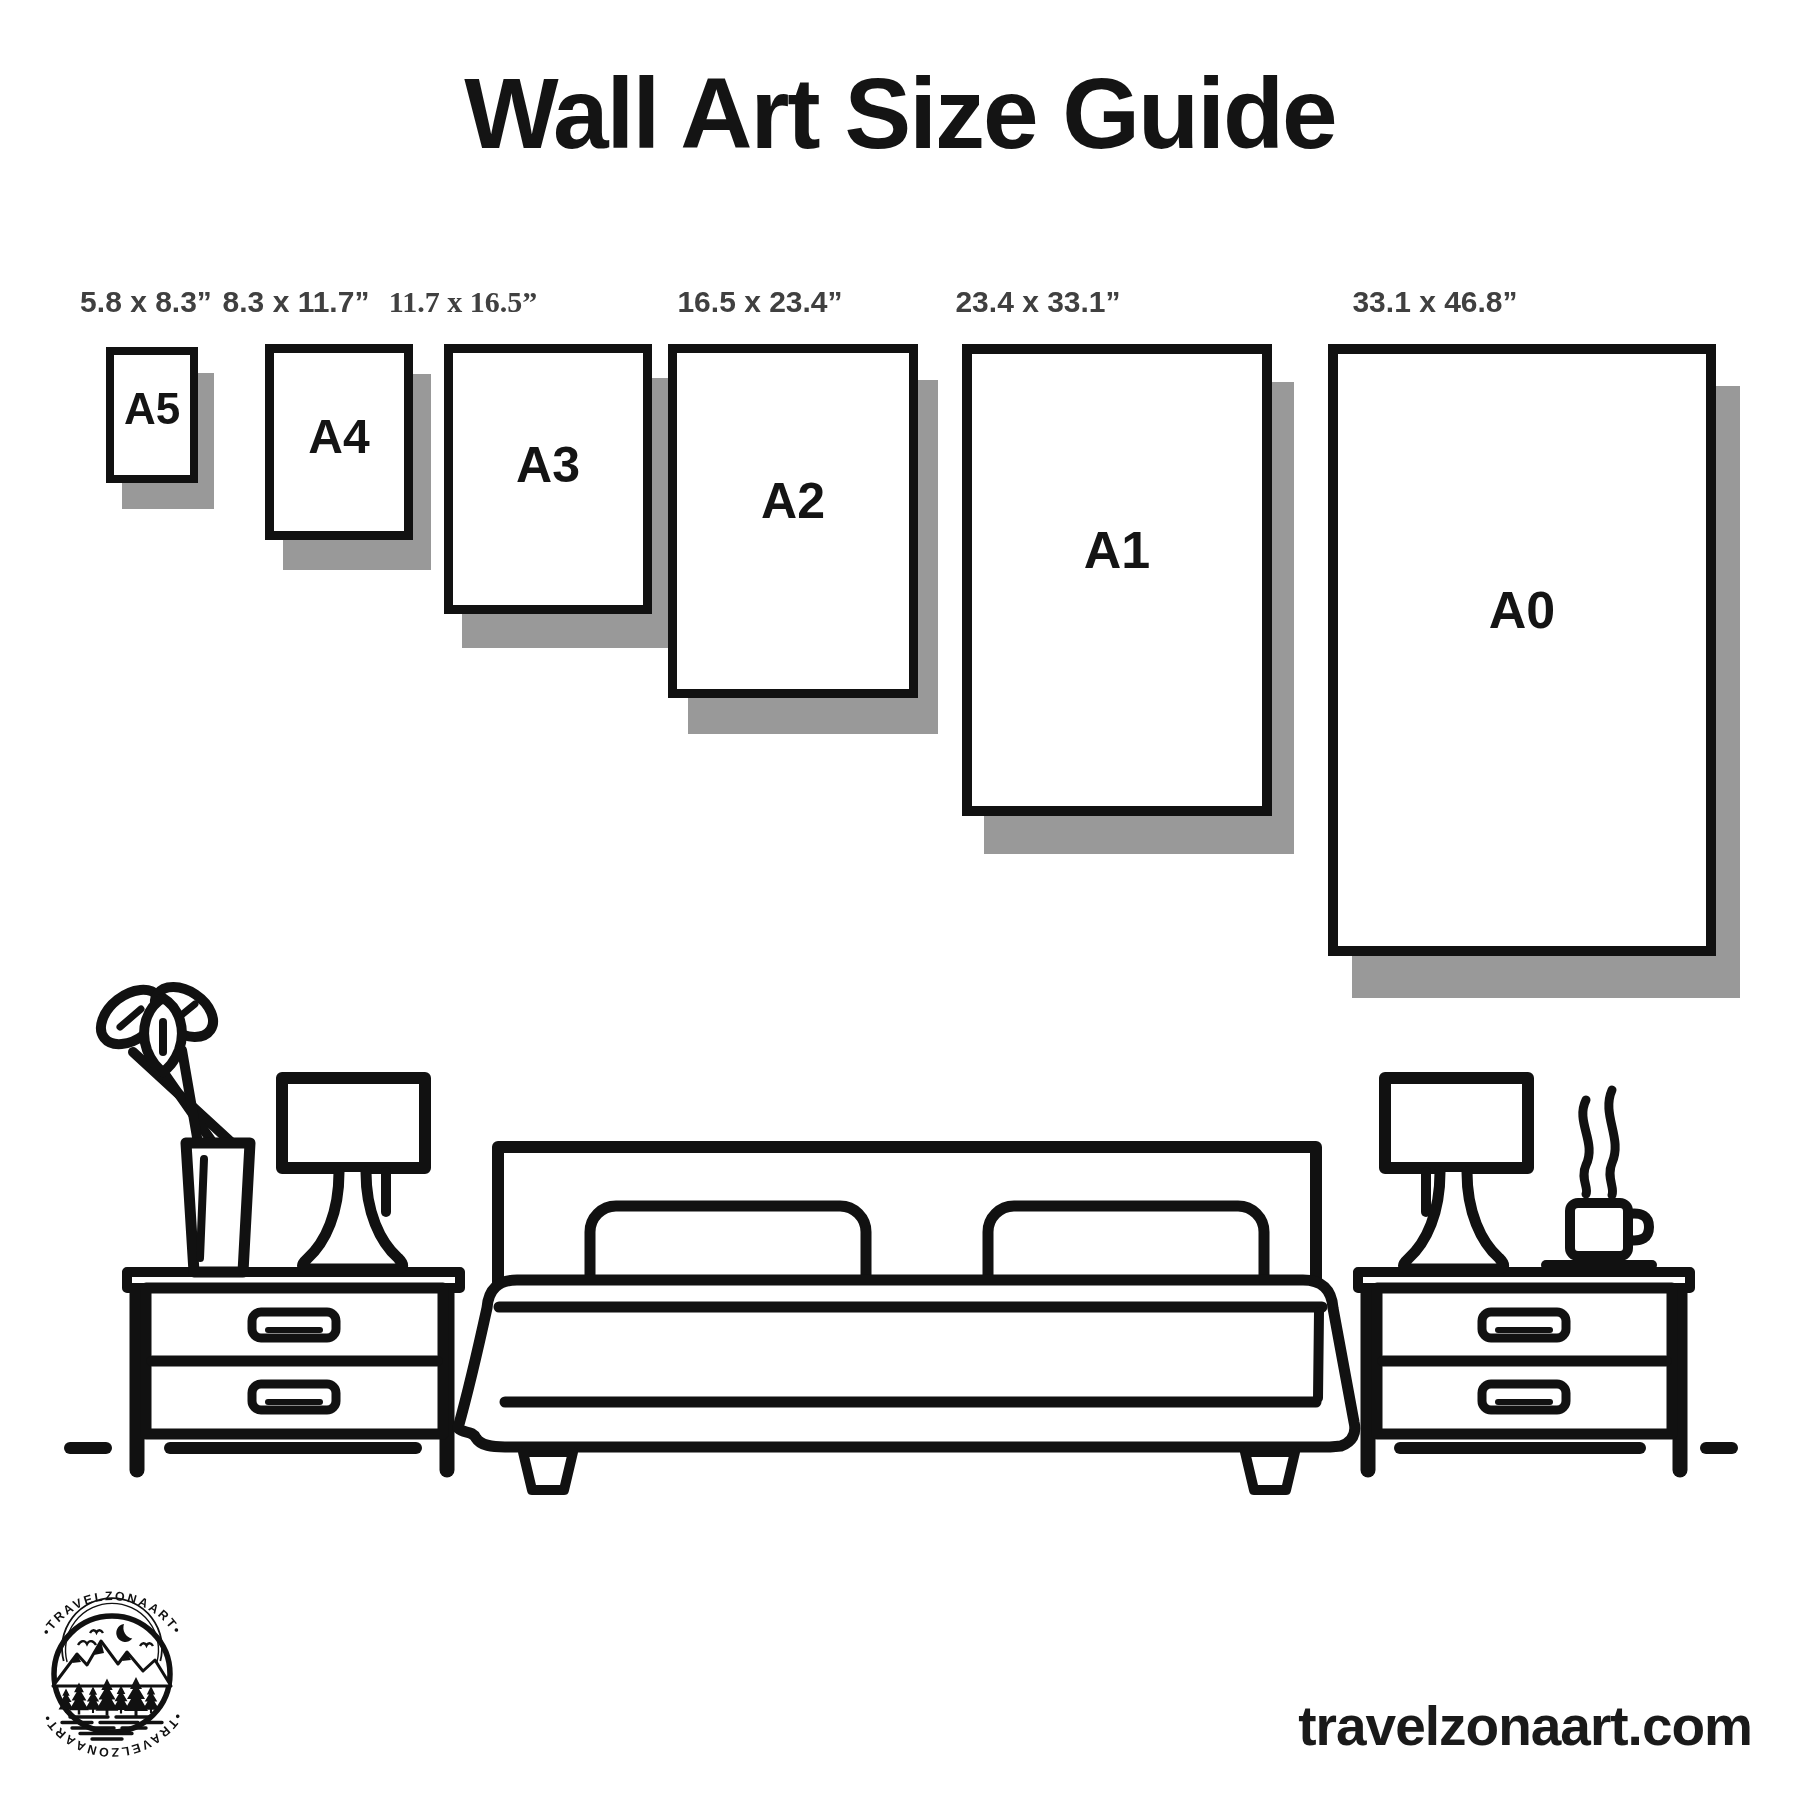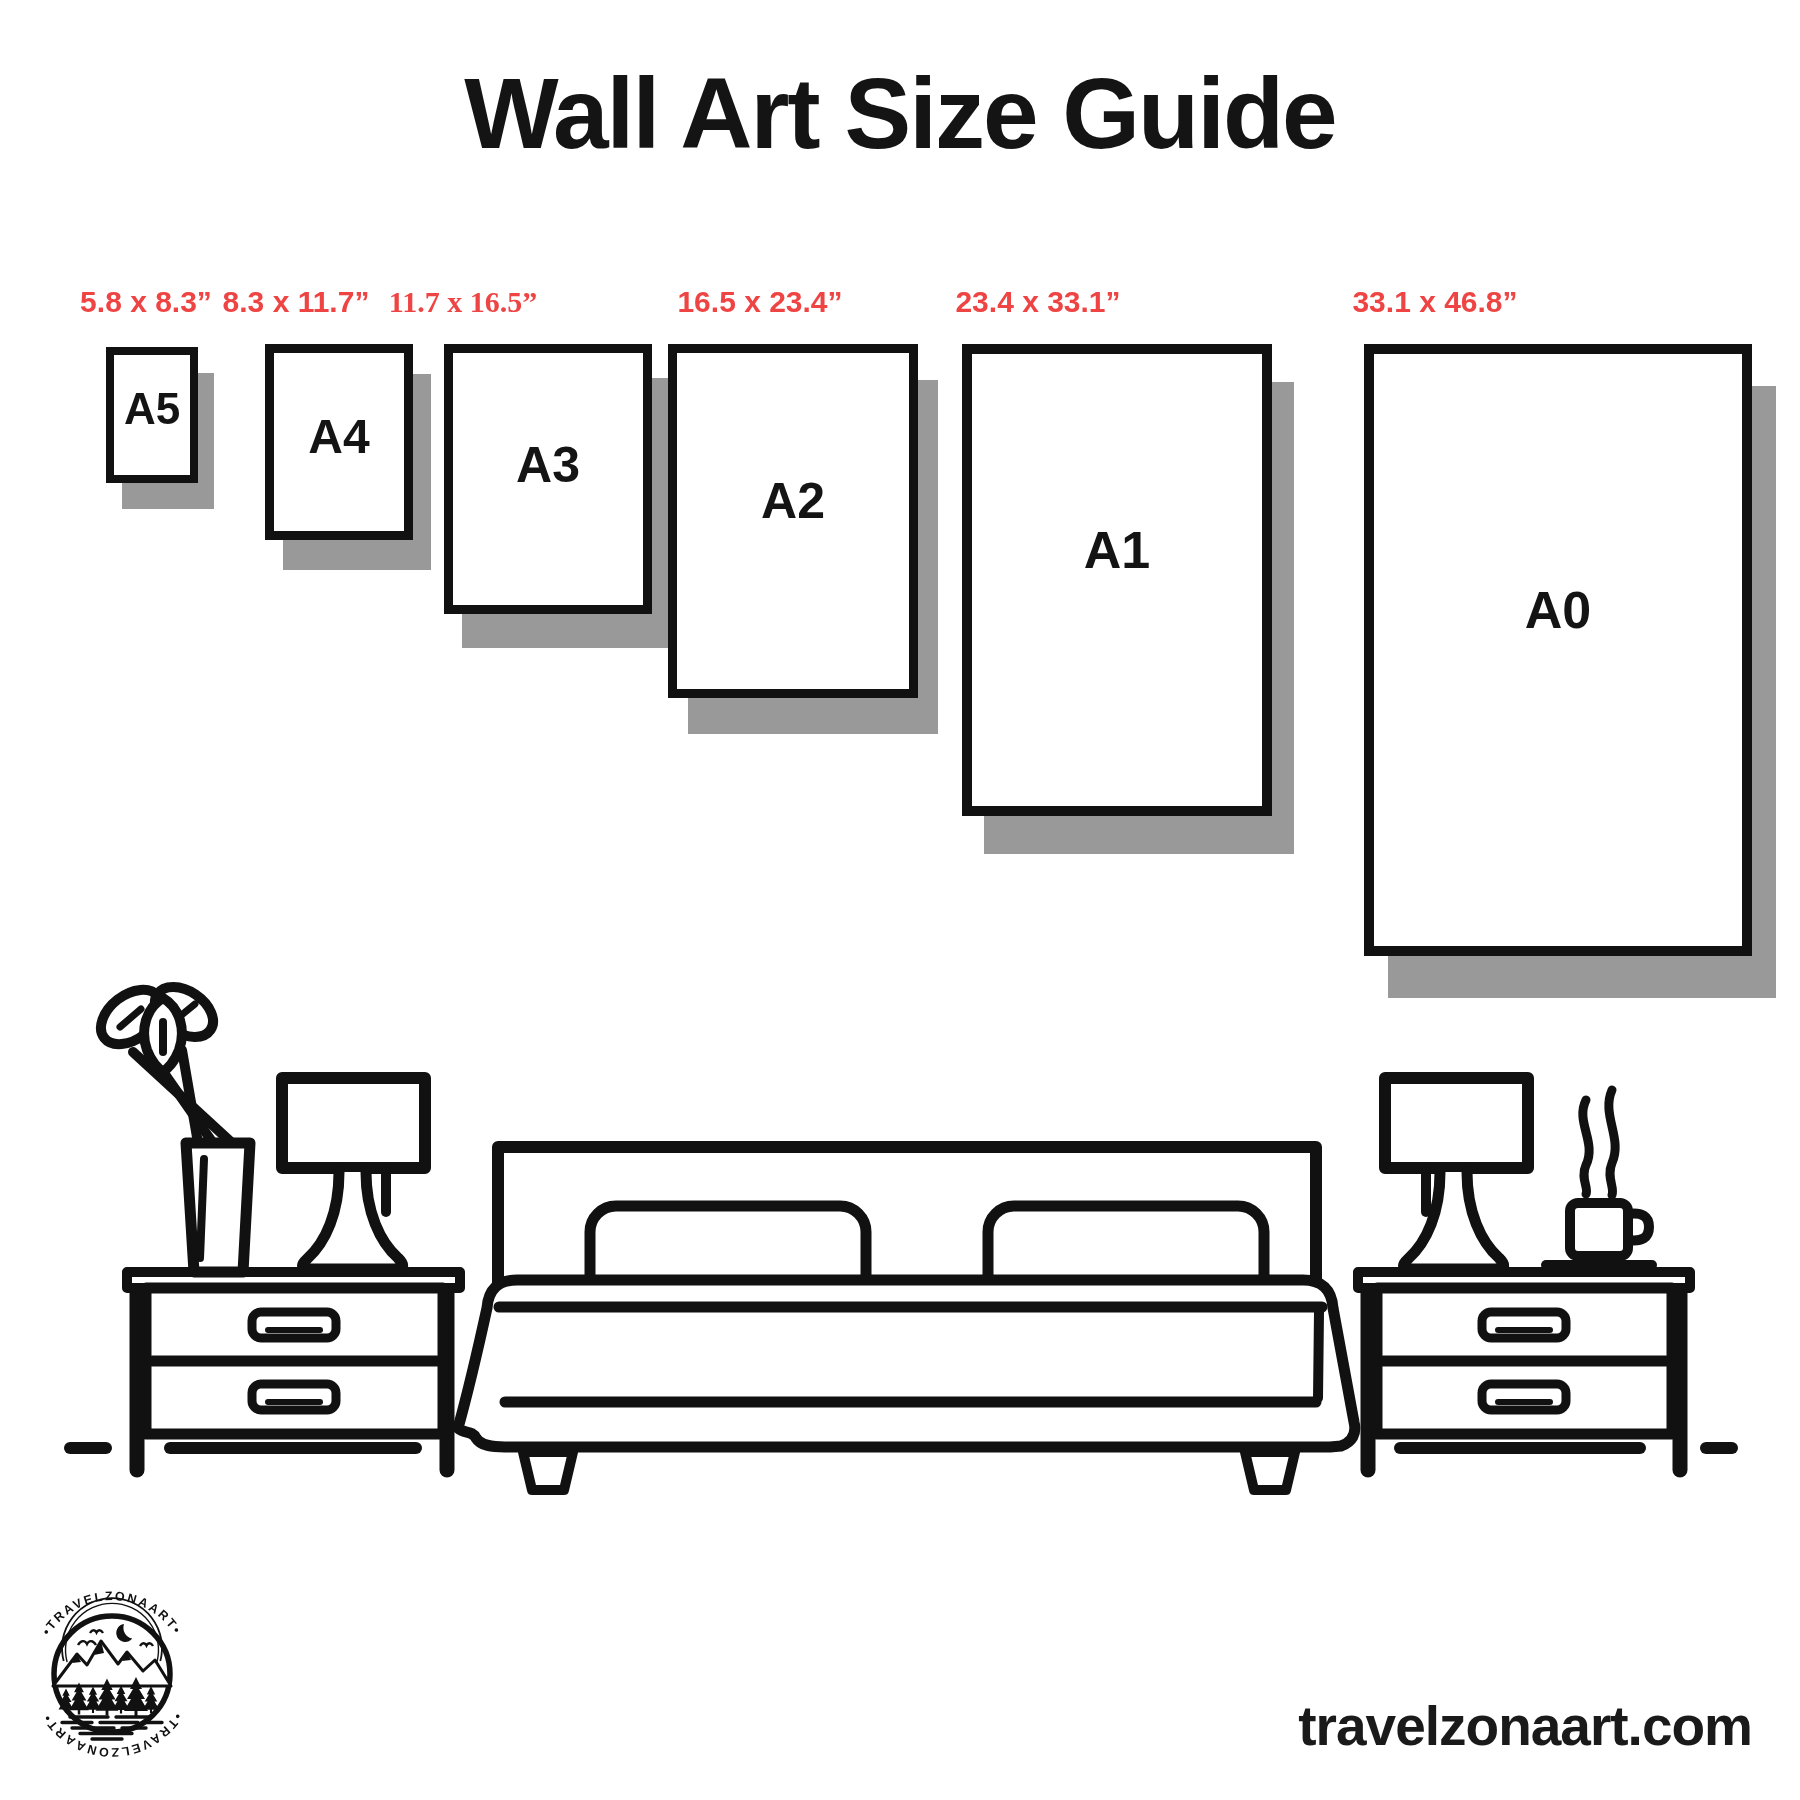--- a/index.html
+++ b/index.html
@@ -7,21 +7,21 @@
     width:1800px;height:1800px;position:relative;background:#ffffff;
     font-family:"Liberation Sans", sans-serif;color:#111;overflow:hidden;
   }
   .canvas{position:absolute;inset:0;}
   .title{
     position:absolute;left:0;top:56px;width:1800px;text-align:center;
     font-size:100px;font-weight:700;letter-spacing:-2px;color:#141414;
   }
   .size-label{
     position:absolute;height:40px;line-height:40px;text-align:center;
-    font-size:30px;font-weight:700;color:#ef4444;white-space:nowrap;
+    font-size:30px;font-weight:700;color:#404040;white-space:nowrap;
   }
   .frame{
     position:absolute;background:#ffffff;border:9px solid #111;
     display:flex;align-items:center;justify-content:center;box-sizing:border-box;
   }
   .frame span{
     font-weight:700;color:#141414;transform:translateY(-6px);letter-spacing:0;
   }
   .scene{position:absolute;left:0;top:960px;}
   .logo{position:absolute;left:20px;top:1582px;}
@@ -56,21 +56,21 @@
   </div>
   <div class="frame" style="left:444px;top:344px;width:208px;height:270px;box-shadow:18px 34px 0 #999;">
     <span style="font-size:50px;transform:translateY(-14px);">A3</span>
   </div>
   <div class="frame" style="left:668px;top:344px;width:250px;height:354px;box-shadow:20px 36px 0 #999;">
     <span style="font-size:50px;transform:translateY(-20px);">A2</span>
   </div>
   <div class="frame" style="left:962px;top:344px;width:310px;height:472px;border-width:10px;box-shadow:22px 38px 0 #999;">
     <span style="font-size:52px;transform:translateY(-30px);">A1</span>
   </div>
-  <div class="frame" style="left:1328px;top:344px;width:388px;height:612px;border-width:10px;box-shadow:24px 42px 0 #999;margin-left:36px;">
+  <div class="frame" style="left:1328px;top:344px;width:388px;height:612px;border-width:10px;box-shadow:24px 42px 0 #999;">
     <span style="font-size:52px;transform:translateY(-40px);">A0</span>
   </div>
 
   <svg class="scene" width="1800" height="620" viewBox="0 0 1800 620">
     <g stroke="#111" stroke-width="11" fill="none" stroke-linecap="round" stroke-linejoin="round">
 
       <g>
         <line x1="137" y1="328" x2="137" y2="510" stroke-width="15"></line>
         <line x1="447" y1="328" x2="447" y2="510" stroke-width="15"></line>
         <rect x="127" y="312" width="333" height="16" fill="#fff" stroke-width="10"></rect>

